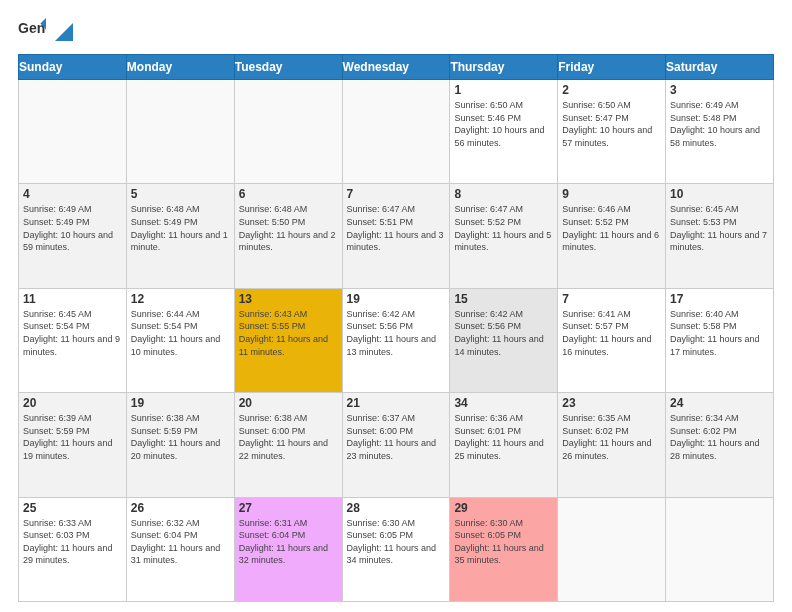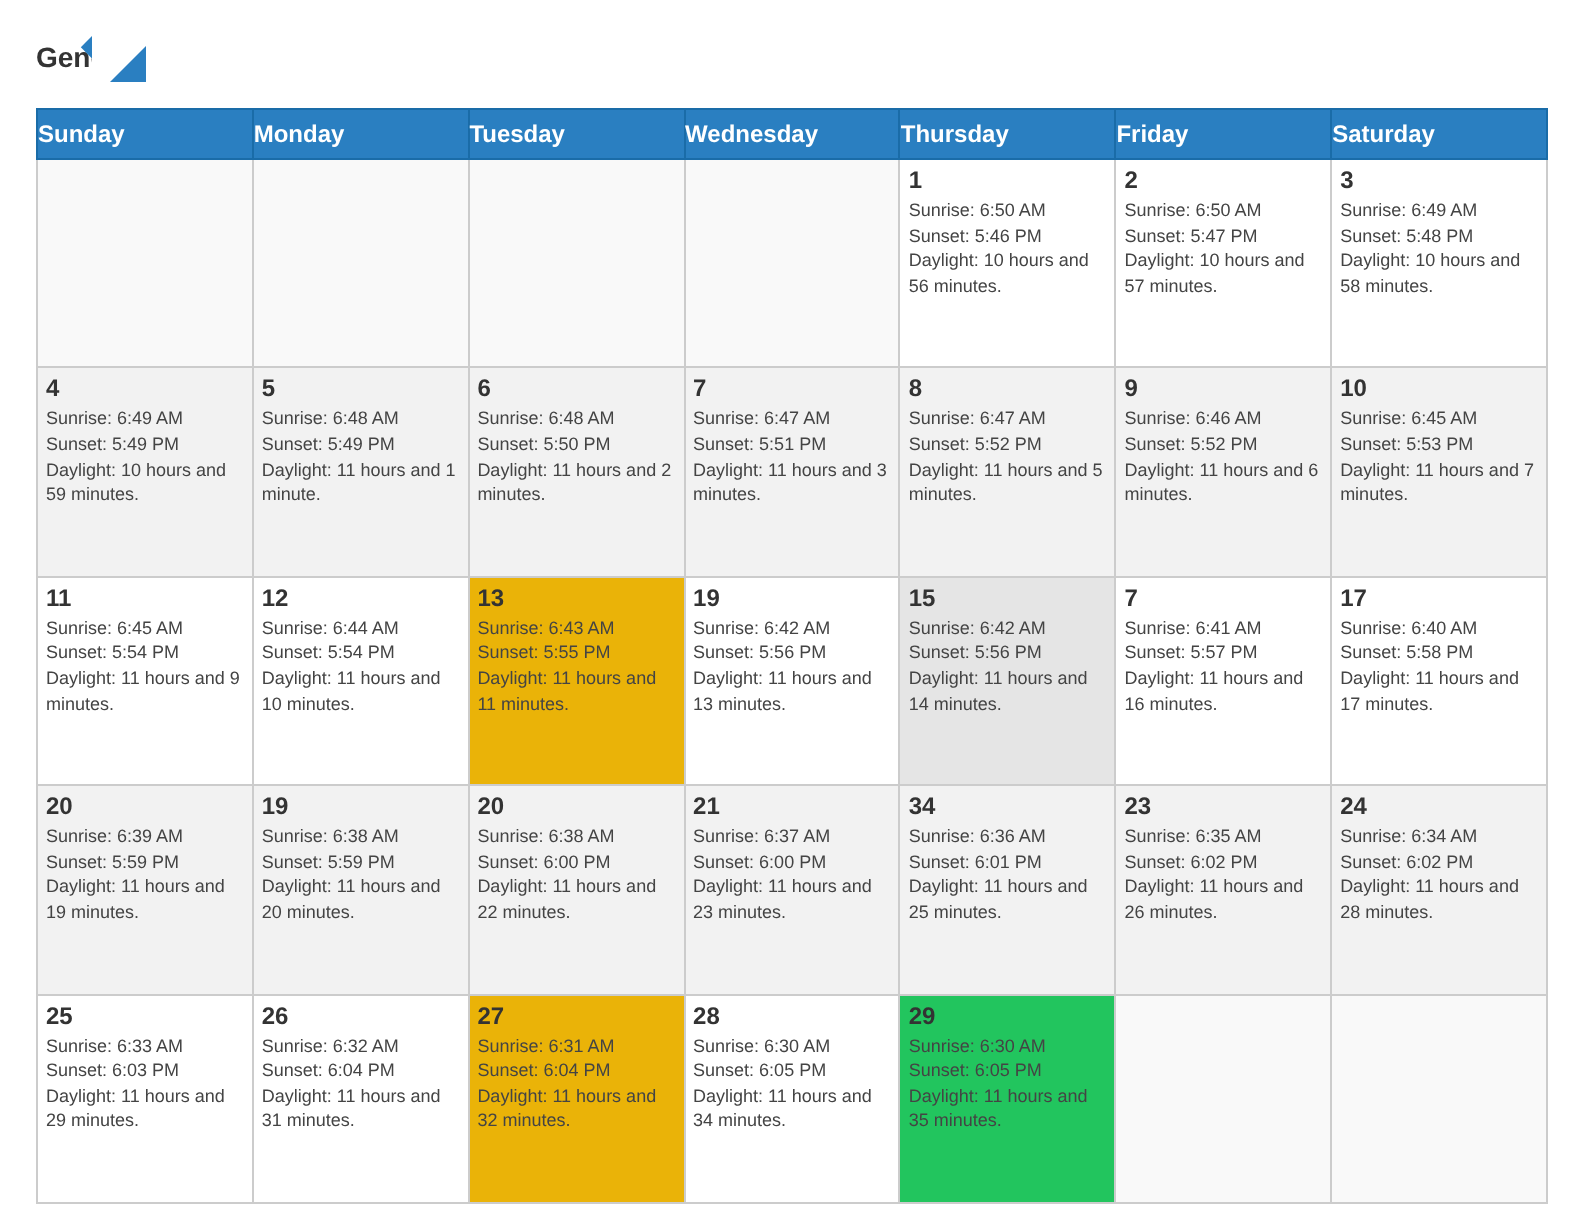--- a/index.html
+++ b/index.html
@@ -243,29 +243,29 @@
         </tr>
         <tr>
           <td style="background-color: rgb(255, 255, 255);">
             <span class="day-number">25</span>
             <div class="day-info">Sunrise: 6:33 AM<br>Sunset: 6:03 PM<br>Daylight: 11 hours and 29 minutes.</div>
           </td>
           <td style="background-color: rgb(255, 255, 255);">
             <span class="day-number">26</span>
             <div class="day-info">Sunrise: 6:32 AM<br>Sunset: 6:04 PM<br>Daylight: 11 hours and 31 minutes.</div>
           </td>
-          <td style="background-color: #eab308;">
+          <td style="background-color: #f0abfc;">
             <span class="day-number">27</span>
             <div class="day-info">Sunrise: 6:31 AM<br>Sunset: 6:04 PM<br>Daylight: 11 hours and 32 minutes.</div>
           </td>
           <td style="background-color: rgb(255, 255, 255);">
             <span class="day-number">28</span>
             <div class="day-info">Sunrise: 6:30 AM<br>Sunset: 6:05 PM<br>Daylight: 11 hours and 34 minutes.</div>
           </td>
-          <td style="background-color: #22c55e;">
+          <td style="background-color: #fca5a5;">
             <span class="day-number">29</span>
             <div class="day-info">Sunrise: 6:30 AM<br>Sunset: 6:05 PM<br>Daylight: 11 hours and 35 minutes.</div>
           </td>
           <td class="empty" style="background-color: rgb(249, 249, 249);"></td>
           <td class="empty" style="background-color: rgb(249, 249, 249);"></td>
         </tr>
       </tbody>
   </table>
 </div>
 

